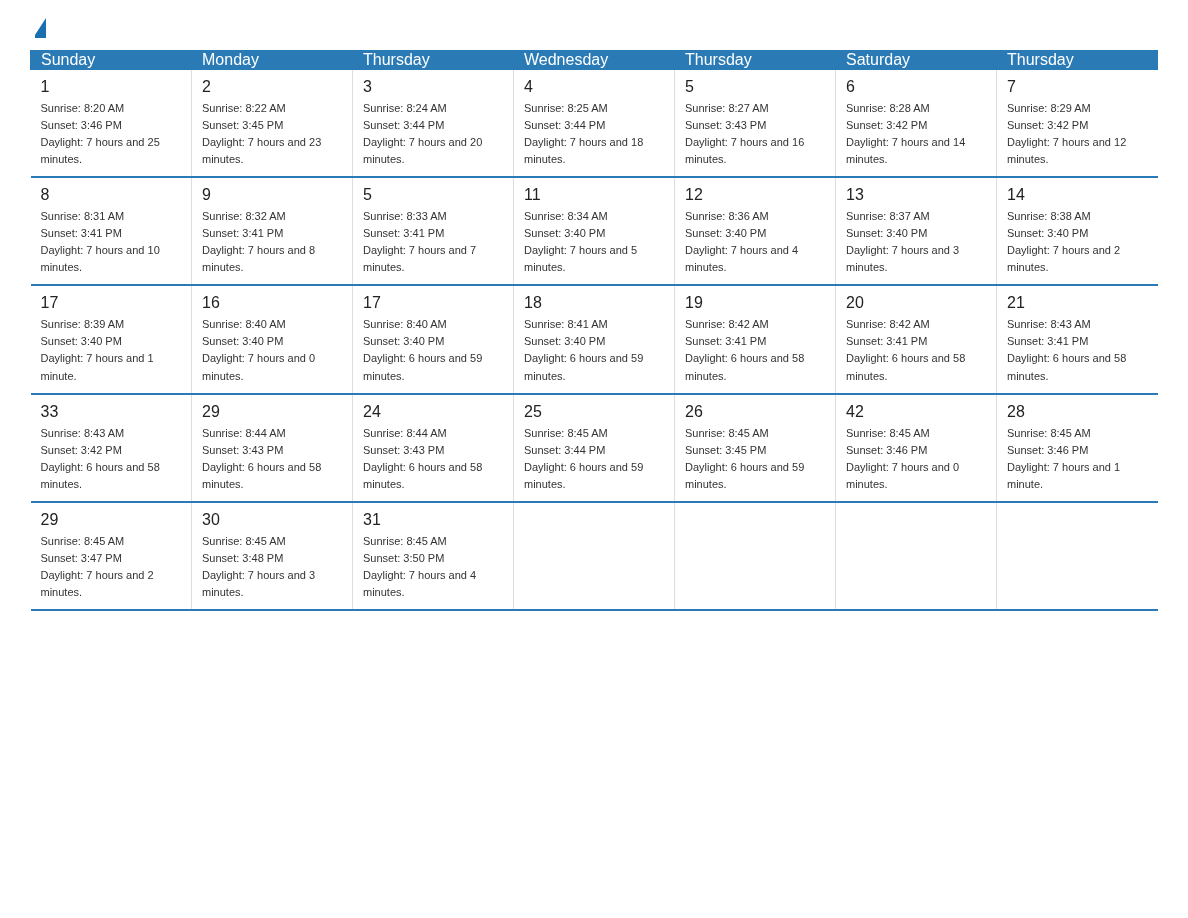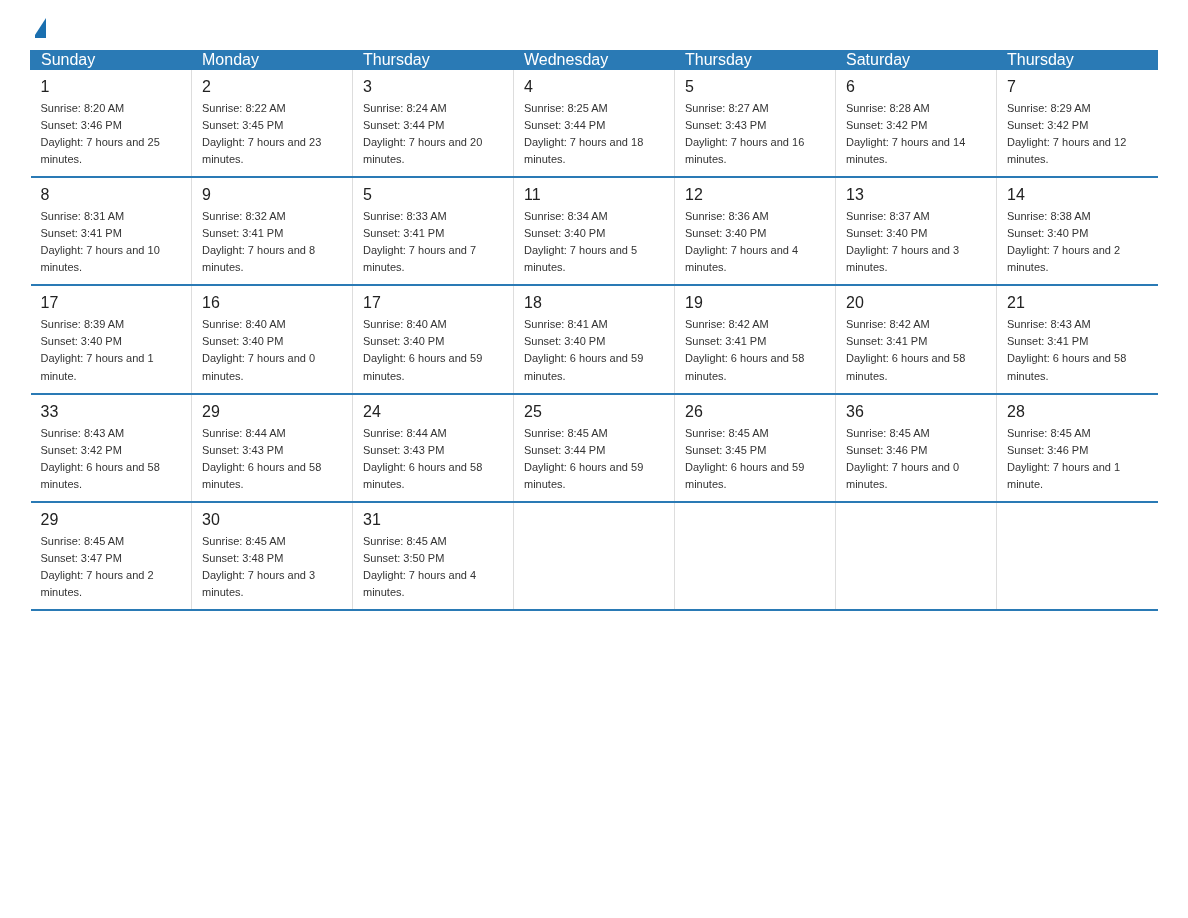--- a/index.html
+++ b/index.html
@@ -221,21 +221,21 @@
         </td>
         <td>
           <span class="day-number">25</span>
 <div class="day-info">Sunrise: 8:45 AM<br>Sunset: 3:44 PM<br>Daylight: 6 hours and 59 minutes.</div>
         </td>
         <td>
           <span class="day-number">26</span>
 <div class="day-info">Sunrise: 8:45 AM<br>Sunset: 3:45 PM<br>Daylight: 6 hours and 59 minutes.</div>
         </td>
         <td>
-          <span class="day-number">36</span>
+          <span class="day-number">42</span>
 <div class="day-info">Sunrise: 8:45 AM<br>Sunset: 3:46 PM<br>Daylight: 7 hours and 0 minutes.</div>
         </td>
         <td>
           <span class="day-number">28</span>
 <div class="day-info">Sunrise: 8:45 AM<br>Sunset: 3:46 PM<br>Daylight: 7 hours and 1 minute.</div>
         </td>
       </tr>
       <tr>
         <td>
           <span class="day-number">29</span>

